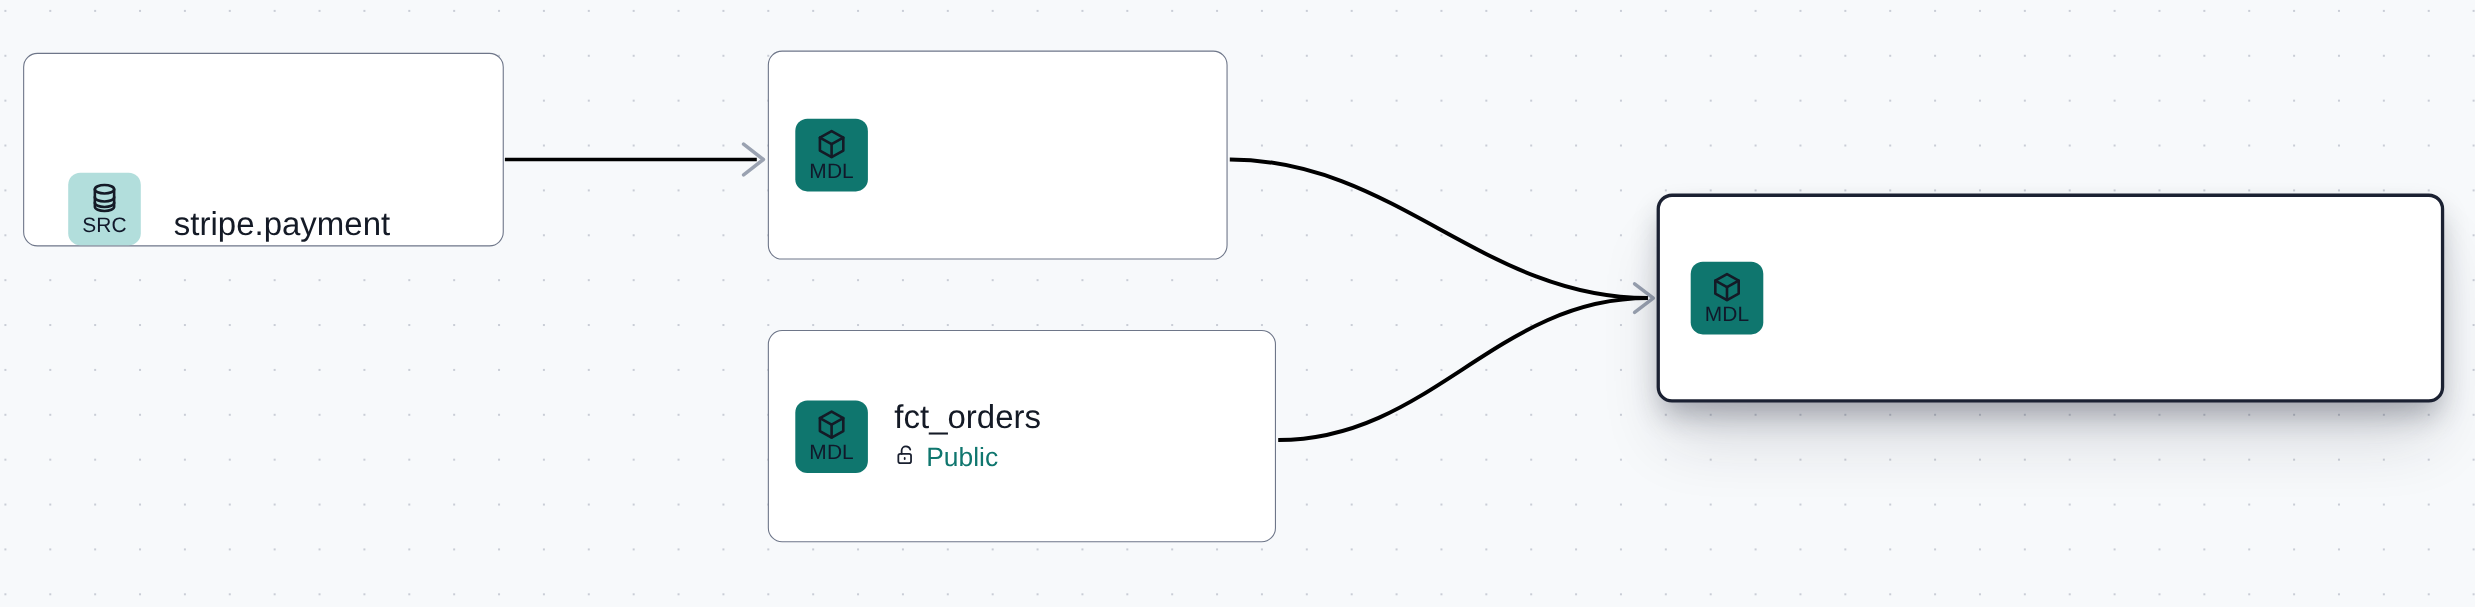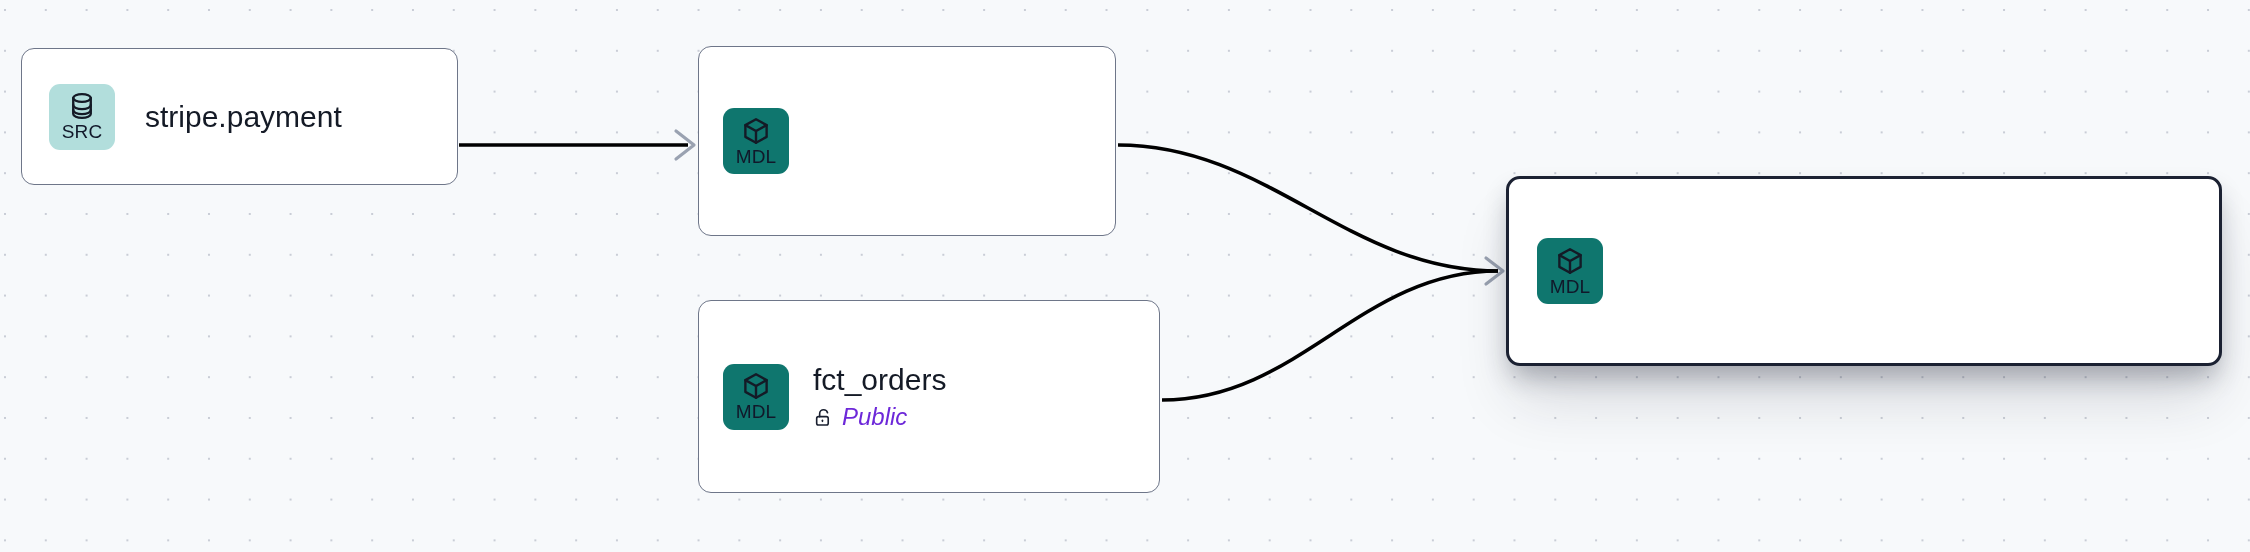--- a/index.html
+++ b/index.html
@@ -87,32 +87,31 @@
   .node-title {
     font-size: 30px;
     line-height: 36px;
     color: #141a26;
     white-space: nowrap;
     font-weight: 400;
   }
 
   .node-sub {
     display: flex;
-    align-items: center;
+    align-items: flex-start;
     gap: 8px;
     font-size: 24px;
     line-height: 28px;
-    color: #6d28d9;
+    color: #0f766e;
     white-space: nowrap;
-    font-style: italic;
   }
   .node-sub .lock-wrap { line-height: 0; display: block; }
 
   
-  #node-source-stripe-payment { left: 21px;   top: 48px;  width: 437px; height: 137px; padding-left: 27px; gap: 30px; }
+  #node-source-stripe-payment { left: 21px;   top: 48px;  width: 437px; height: 176px; padding-left: 40px; gap: 30px; align-items: flex-end; }
   #node-model-stg-payments    { left: 698px;  top: 46px;  width: 418px; height: 190px; padding-left: 24px; gap: 26px; }
   #node-model-fct-orders      { left: 698px;  top: 300px; width: 462px; height: 193px; padding-left: 24px; gap: 24px; }
   #node-model-agg-customer-payment-journey { left: 1506px; top: 176px; width: 716px; height: 190px; padding-left: 28px; gap: 30px; }
 </style>
 </head>
 <body>
 
 <div id="canvas">
 
   <svg id="edge-layer" viewBox="0 0 2250 552" width="2250" height="552" xmlns="http://www.w3.org/2000/svg">

